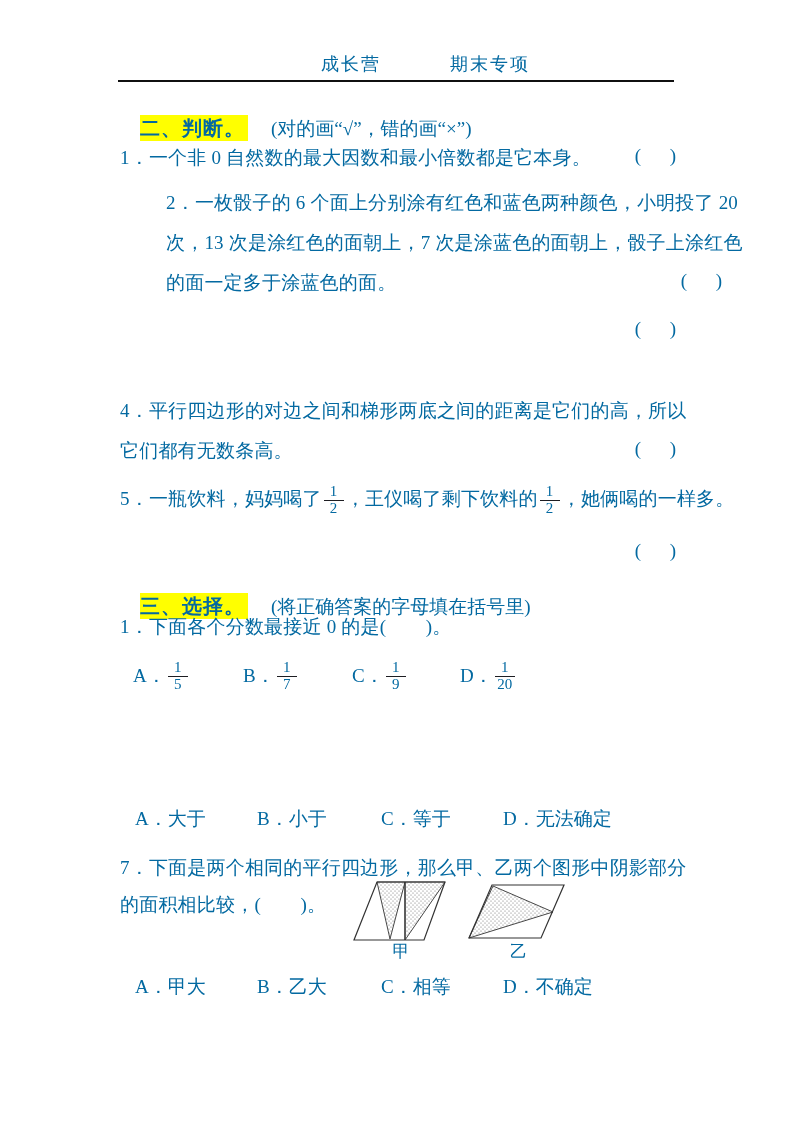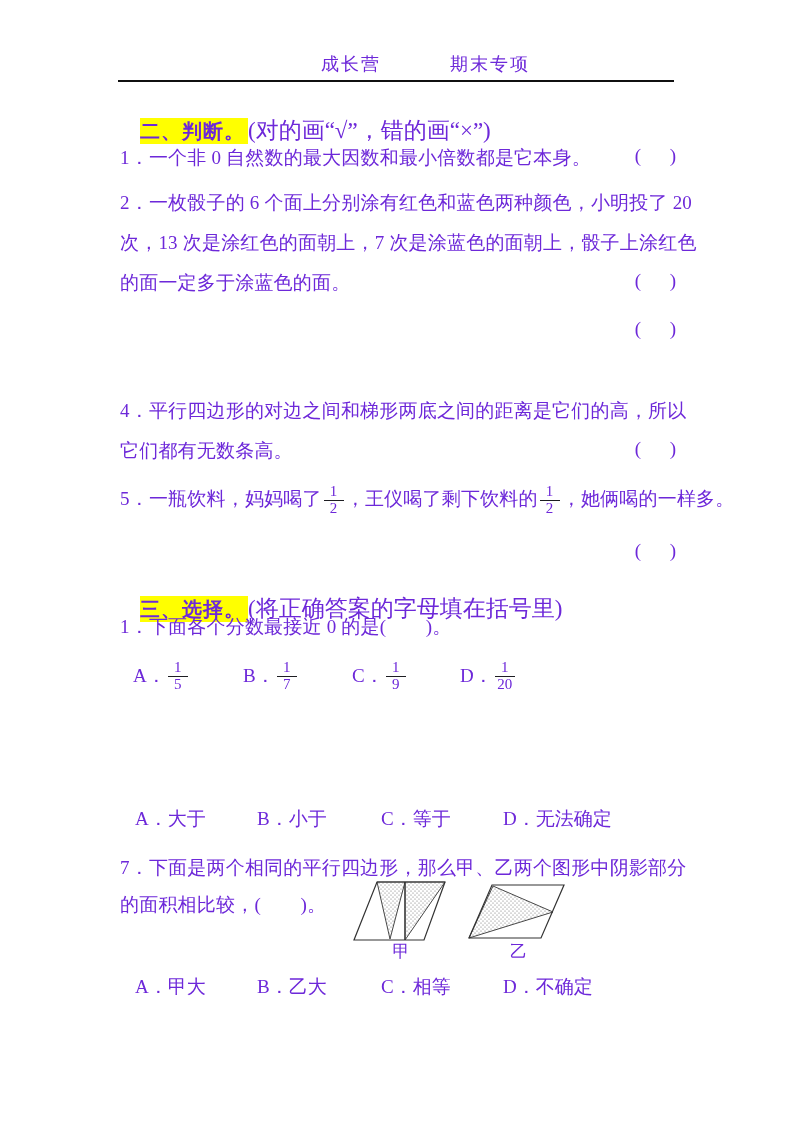--- a/index.html
+++ b/index.html
@@ -1,42 +1,42 @@
 <!DOCTYPE html>
 <html><head>
 <meta charset="utf-8">
 <style>
   html,body { margin:0; padding:0; background:#fff; }
   .page {
     position:relative; width:793px; height:1122px; background:#ffffff;
     font-family:"Liberation Serif","DejaVu Serif",serif;
-    color:#6d28d9; overflow:hidden;
+    color:#0369a1; overflow:hidden;
   }
   
   .hdr-text { position:absolute; top:52px; font-size:18px; letter-spacing:2px; white-space:pre; }
   .hdr-course { left:321px; }
   .hdr-topic  { left:450px; }
   .rule { position:absolute; top:80px; left:118px; width:556px; height:2px; background:#101010; }
 
   
   .sec-heading { position:absolute; left:120px; font-size:20px; white-space:pre; }
   .sec-judge  { top:92px; }
   .sec-choice { top:570px; }
   .hl { background:#ffff00; font-weight:bold; padding:2px 3px 2px 0; letter-spacing:1px;text-align:right; }
-  .note { font-size:23px; }
+  .note { font-size:19px;padding-left:23px; }
 
   
   .q { position:absolute; left:120px; width:556px; font-size:19px; }
   .ln { height:40px; display:flex; justify-content:space-between; align-items:flex-start;gap:32px; }
   .ln .t { white-space:pre; letter-spacing:0.2px; }
   .ln.right { justify-content:flex-end; }
   .bracket { white-space:pre; }
 
   .q-judge1 { top:145px; }
-  .q-judge2 { top:190px; }
+  .q-judge2 { top:190px;margin-left:46px; }
   .q-judge3 { top:310px; }
   .q-judge3 .ln.right { margin-top:8px; }
   .q-judge4 { top:398px; }
   .q-judge5 { top:474px; }
   .q-judge5 .main { height:52px; align-items:center; }
   .q-judge5 .ln.right { margin-top:14px; }
 
   .q-choice1 { top:614px; }
   .q-choice2 { top:728px; }
   .q-choice2 .ln { height:38px; }

